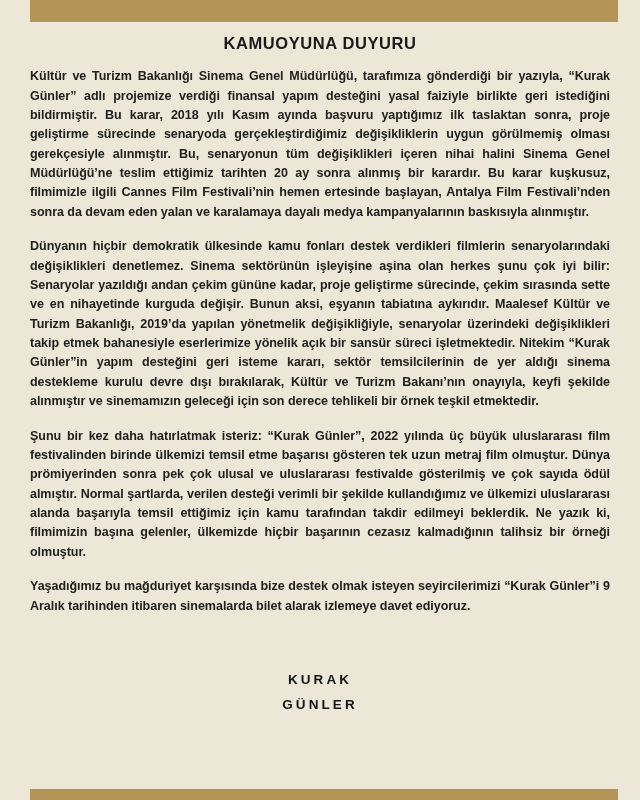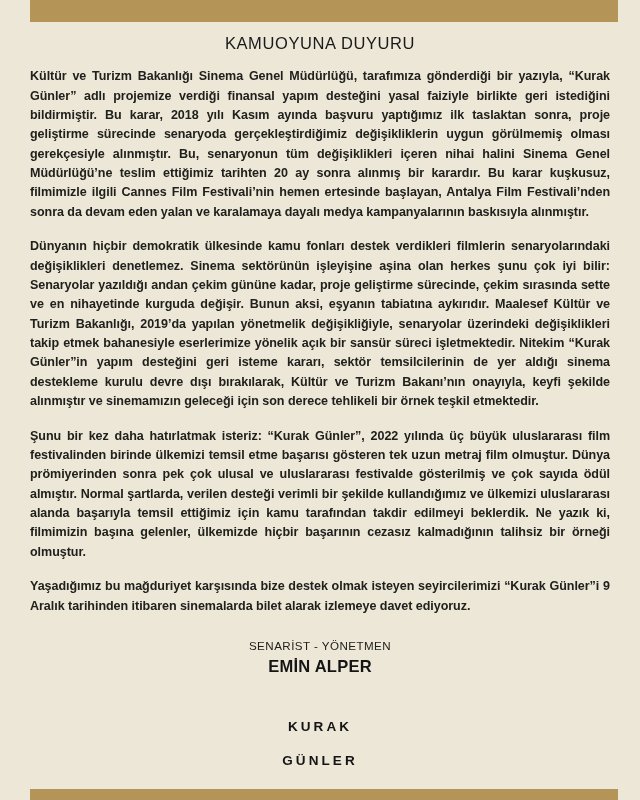--- a/index.html
+++ b/index.html
@@ -41,21 +41,21 @@
     width: 588px;
     height: 11px;
     background: #B49457;
   }
 
   
   .title {
     margin: 34px 0 0 0;
     text-align: center;
     font-size: 16.5px;
-    font-weight: 400;
+    font-weight: 700;
     letter-spacing: 0.6px;
     color: #1a1a1a;
     line-height: 1.1;
   }
 
   
   .body-wrap {
     padding: 0 30px;
     margin-top: 15px;
   }
@@ -106,44 +106,40 @@
   .logo {
     margin-top: 25px;
     text-align: center;
   }
   .logo-line {
     font-size: 13.5px;
     font-weight: 700;
     letter-spacing: 3.1px;
     line-height: 1.28;
     color: #141414;
-    margin: 16px;
+    margin: 8px;
   }
 </style>
 </head>
 <body>
 
 <div class="page">
 
   <div class="rule-top"></div>
 
   <h1 class="title">KAMUOYUNA DUYURU</h1>
 
   <div class="body-wrap">
     <p class="para">Kültür ve Turizm Bakanlığı Sinema Genel Müdürlüğü, tarafımıza gönderdiği bir yazıyla, “Kurak Günler” adlı projemize verdiği finansal yapım desteğini yasal faiziyle birlikte geri istediğini bildirmiştir. Bu karar, 2018 yılı Kasım ayında başvuru yaptığımız ilk taslaktan sonra, proje geliştirme sürecinde senaryoda gerçekleştirdiğimiz değişikliklerin uygun görülmemiş olması gerekçesiyle alınmıştır. Bu, senaryonun tüm değişiklikleri içeren nihai halini Sinema Genel Müdürlüğü’ne teslim ettiğimiz tarihten 20 ay sonra alınmış bir karardır. Bu karar kuşkusuz, filmimizle ilgili Cannes Film Festivali’nin hemen ertesinde başlayan, Antalya Film Festivali’nden sonra da devam eden yalan ve karalamaya dayalı medya kampanyalarının baskısıyla alınmıştır.</p>
     <p class="para">Dünyanın hiçbir demokratik ülkesinde kamu fonları destek verdikleri filmlerin senaryolarındaki değişiklikleri denetlemez. Sinema sektörünün işleyişine aşina olan herkes şunu çok iyi bilir: Senaryolar yazıldığı andan çekim gününe kadar, proje geliştirme sürecinde, çekim sırasında sette ve en nihayetinde kurguda değişir. Bunun aksi, eşyanın tabiatına aykırıdır. Maalesef Kültür ve Turizm Bakanlığı, 2019’da yapılan yönetmelik değişikliğiyle, senaryolar üzerindeki değişiklikleri takip etmek bahanesiyle eserlerimize yönelik açık bir sansür süreci işletmektedir. Nitekim “Kurak Günler”in yapım desteğini geri isteme kararı, sektör temsilcilerinin de yer aldığı sinema destekleme kurulu devre dışı bırakılarak, Kültür ve Turizm Bakanı’nın onayıyla, keyfi şekilde alınmıştır ve sinemamızın geleceği için son derece tehlikeli bir örnek teşkil etmektedir.</p>
     <p class="para">Şunu bir kez daha hatırlatmak isteriz: “Kurak Günler”, 2022 yılında üç büyük uluslararası film festivalinden birinde ülkemizi temsil etme başarısı gösteren tek uzun metraj film olmuştur. Dünya prömiyerinden sonra pek çok ulusal ve uluslararası festivalde gösterilmiş ve çok sayıda ödül almıştır. Normal şartlarda, verilen desteği verimli bir şekilde kullandığımız ve ülkemizi uluslararası alanda başarıyla temsil ettiğimiz için kamu tarafından takdir edilmeyi beklerdik. Ne yazık ki, filmimizin başına gelenler, ülkemizde hiçbir başarının cezasız kalmadığının talihsiz bir örneği olmuştur.</p>
     <p class="para">Yaşadığımız bu mağduriyet karşısında bize destek olmak isteyen seyircilerimizi “Kurak Günler”i 9 Aralık tarihinden itibaren sinemalarda bilet alarak izlemeye davet ediyoruz.</p>
   </div>
 
   <div class="signatures">
-    <div class="sig-block">
-      <p class="sig-role">SENARİST - YÖNETMEN</p>
-      <p class="sig-name">EMİN ALPER</p>
-    </div>
   </div>
 
   <div class="logo">
     <p class="logo-line">KURAK</p>
     <p class="logo-line">GÜNLER</p>
   </div>
 
   <div class="rule-bottom"></div>
 
 </div>

